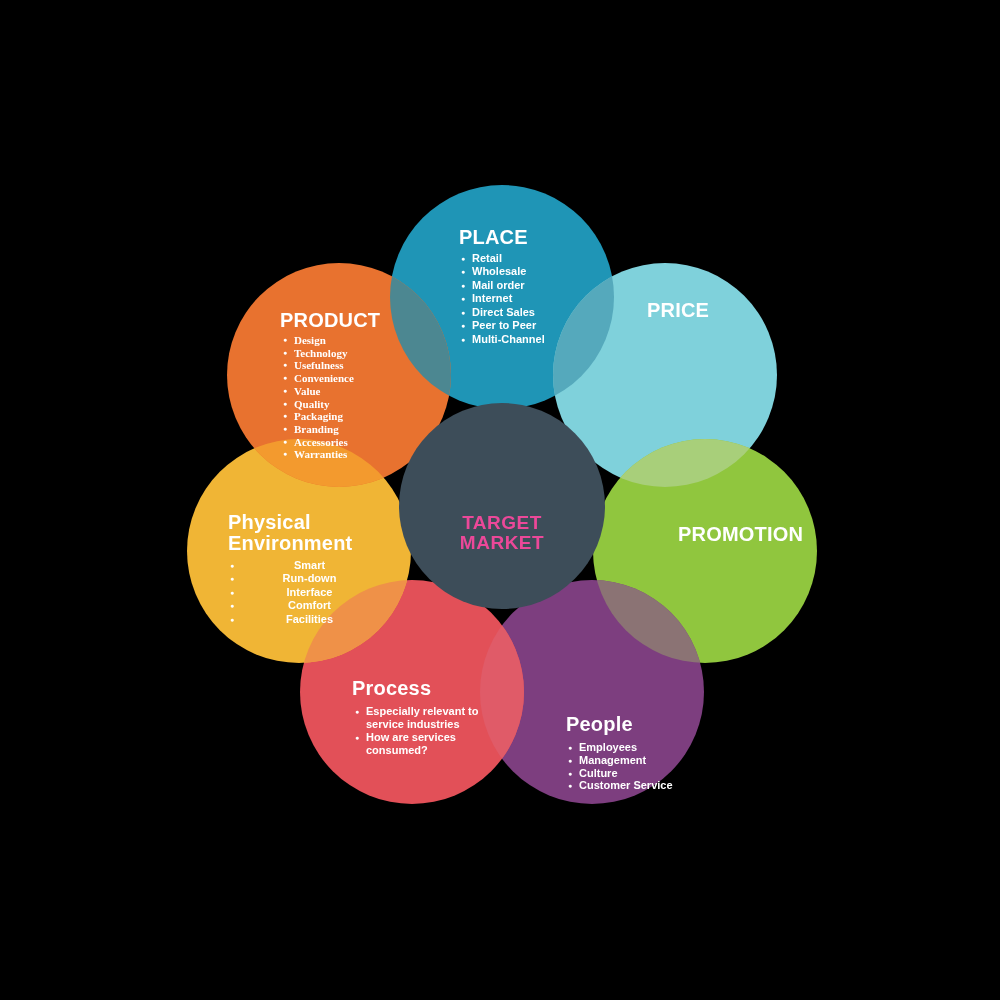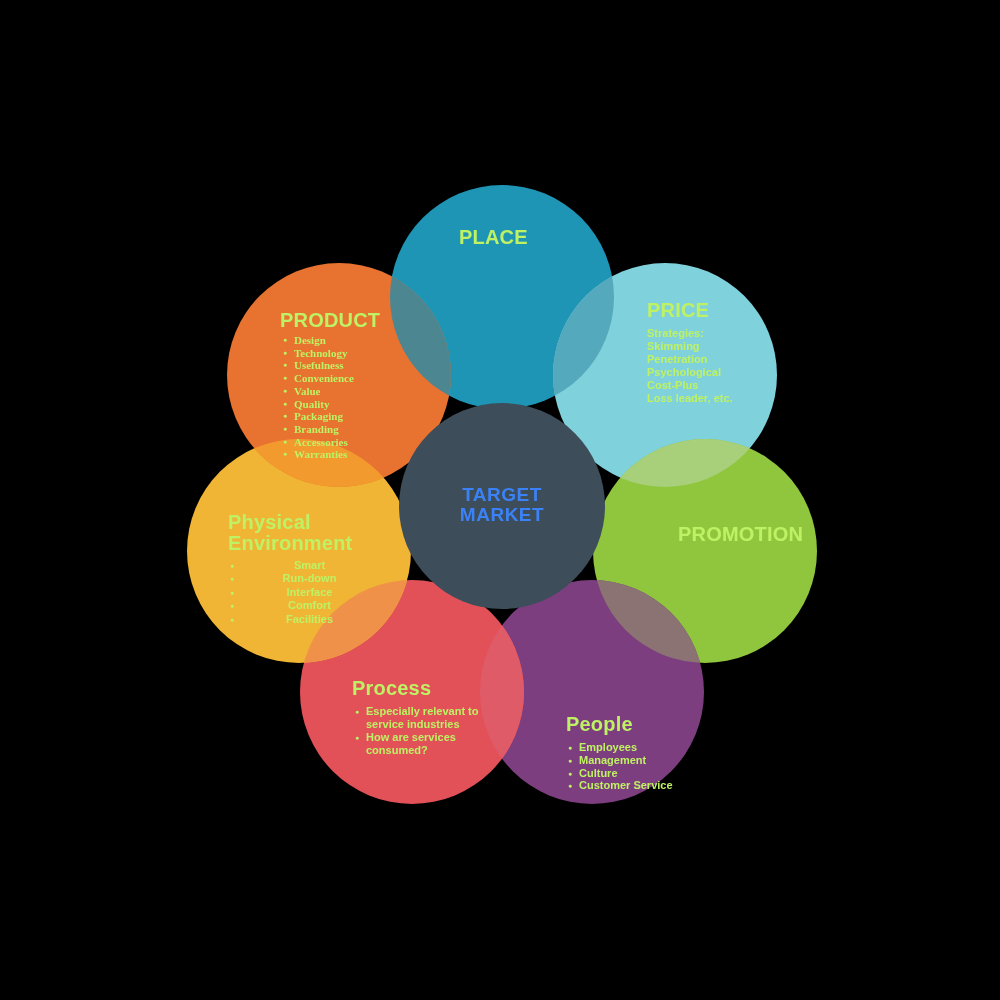--- a/index.html
+++ b/index.html
@@ -9,21 +9,21 @@
     -webkit-font-smoothing:antialiased;
   }
   .stage{
     position:relative;
     width:1000px;height:1000px;
     overflow:hidden;
   }
   .stage svg{position:absolute;left:0;top:0;}
   .petal-text{
     position:absolute;
-    color:#bef264;
+    color:#ffffff;
     font-weight:bold;
   }
   .petal-text h3{
     margin:0;padding:0;
     font-size:20px;
     line-height:24px;
     font-weight:bold;
     letter-spacing:0.2px;
   }
   .petal-text.two-line-title h3{
@@ -74,23 +74,23 @@
   .pt-physical{left:228px;top:512px;}
   .pt-physical ul{margin:5px 0 0 2px;text-align:center;}
   .pt-physical li{line-height:13.4px;}
 
   .pt-product{left:280px;top:308px;}
   .pt-product ul{margin:2px 0 0 3px;}
   .pt-product li{line-height:12.7px;font-family:Liberation Serif, serif;}
 
   .center-label{
     position:absolute;
-    left:402px;top:485px;width:200px;
+    left:402px;top:513px;width:200px;
     text-align:center;
-    color:#3b82f6;
+    color:#ec4899;
     font-weight:bold;
     font-size:19px;
     line-height:20px;
     letter-spacing:0.5px;
   }
   .center-label span{display:block;}
 </style>
 </head>
 <body>
 
@@ -137,32 +137,33 @@
     <circle cx="592" cy="692" r="112" clip-path="url(#cp-promotion)" fill="#8b7374"></circle>
     <circle cx="412" cy="692" r="112" clip-path="url(#cp-people)" fill="#e05b68"></circle>
     <circle cx="299" cy="551" r="112" clip-path="url(#cp-process)" fill="#ef9148"></circle>
     <circle cx="339" cy="375" r="112" clip-path="url(#cp-physical)" fill="#f39a2e"></circle>
 
     <circle cx="502" cy="506" r="103" fill="#3d4d59"></circle>
   </svg>
 
   <div class="petal-text pt-place">
     <h3>PLACE</h3>
+    <ul>
+      <li>Retail</li>
+      <li>Wholesale</li>
+      <li>Mail order</li>
+      <li>Internet</li>
+      <li>Direct Sales</li>
+      <li>Peer to Peer</li>
+      <li>Multi-Channel</li>
+    </ul>
   </div>
 
   <div class="petal-text pt-price">
     <h3>PRICE</h3>
-    <ul class="plain">
-      <li>Strategies:</li>
-      <li>Skimming</li>
-      <li>Penetration</li>
-      <li>Psychological</li>
-      <li>Cost-Plus</li>
-      <li>Loss leader, etc.</li>
-    </ul>
   </div>
 
   <div class="petal-text pt-promotion">
     <h3>PROMOTION</h3>
   </div>
 
   <div class="petal-text pt-people">
     <h3>People</h3>
     <ul>
       <li>Employees</li>

